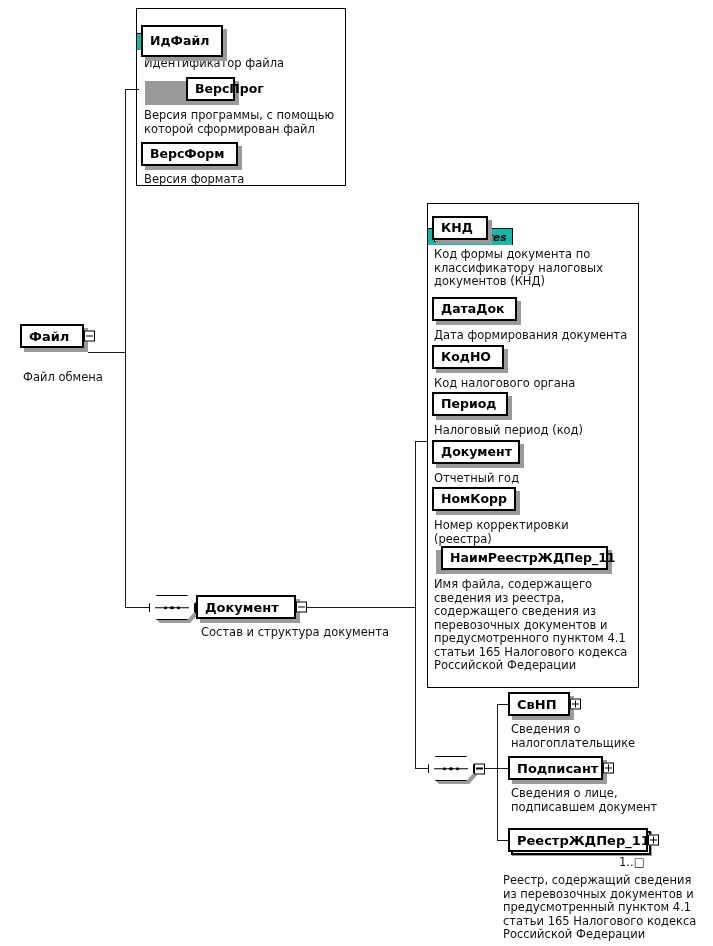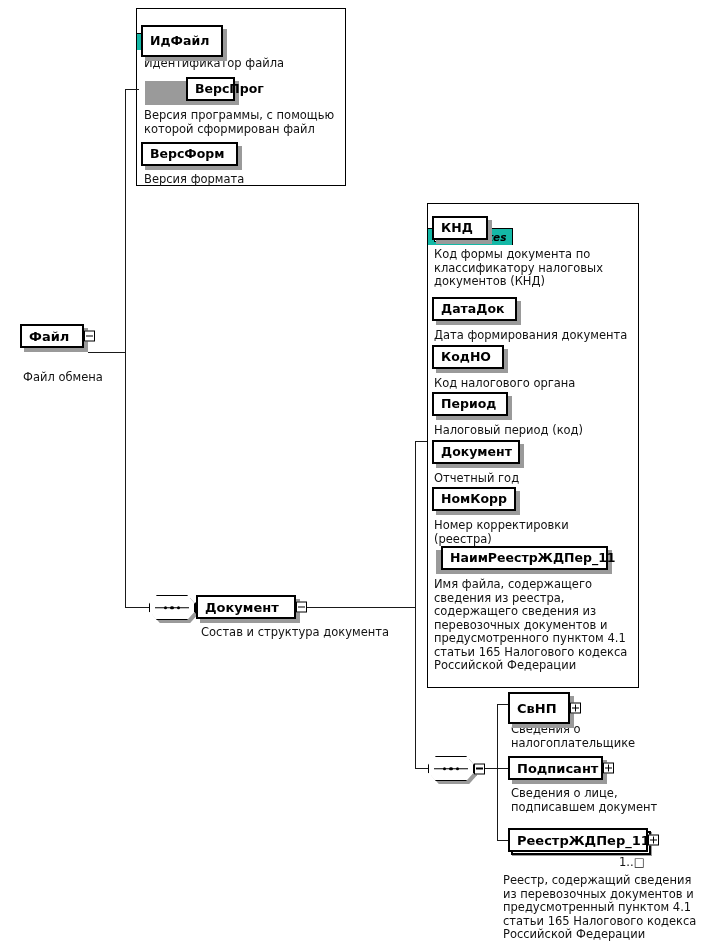--- a/index.html
+++ b/index.html
@@ -391,21 +391,21 @@
     </div>
     <span class="port"></span>
   </div>
 
   <div class="line-h" style="left:485px; top:768px; width:23px;"></div>
   <div class="line-v" style="left:497px; top:704px; height:136px;"></div>
   <div class="line-h" style="left:497px; top:704px; width:12px;"></div>
   <div class="line-h" style="left:497px; top:768px; width:12px;"></div>
   <div class="line-h" style="left:497px; top:840px; width:12px;"></div>
 
-  <div class="node" style="left:508px; top:692px; width:62px; height:32px;">
+  <div class="node" style="left:508px; top:692px; width:62px; height:24px;">
     <div class="shadow"></div>
     <div class="node-inner">
       <span class="node-label">СвНП</span>
     </div>
     <span class="expander plus"></span>
   </div>
   <div class="caption" style="left:511px; top:723px; width:190px;">Сведения о
 налогоплательщике</div>
 
   <div class="node" style="left:508px; top:756px; width:95px; height:24px;">

